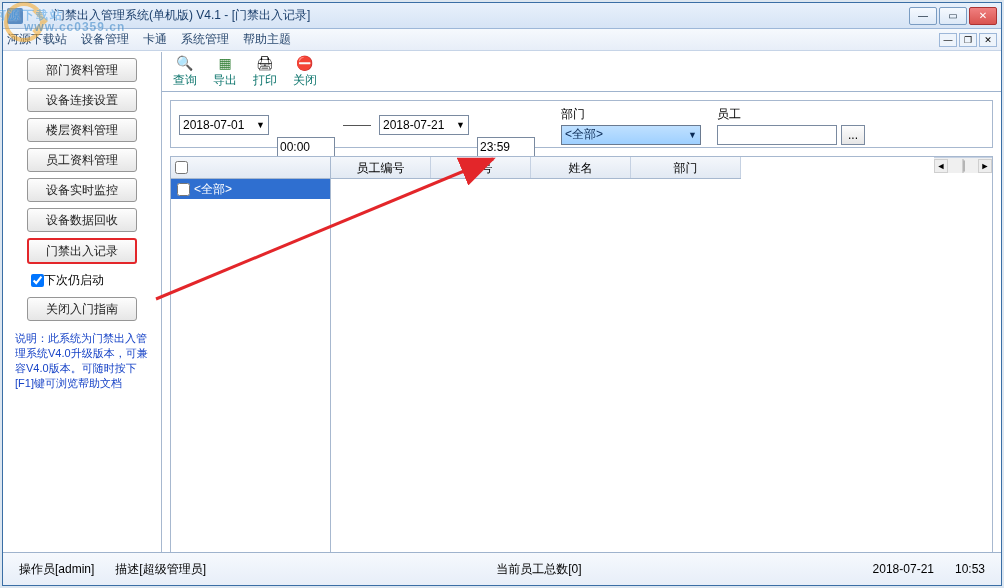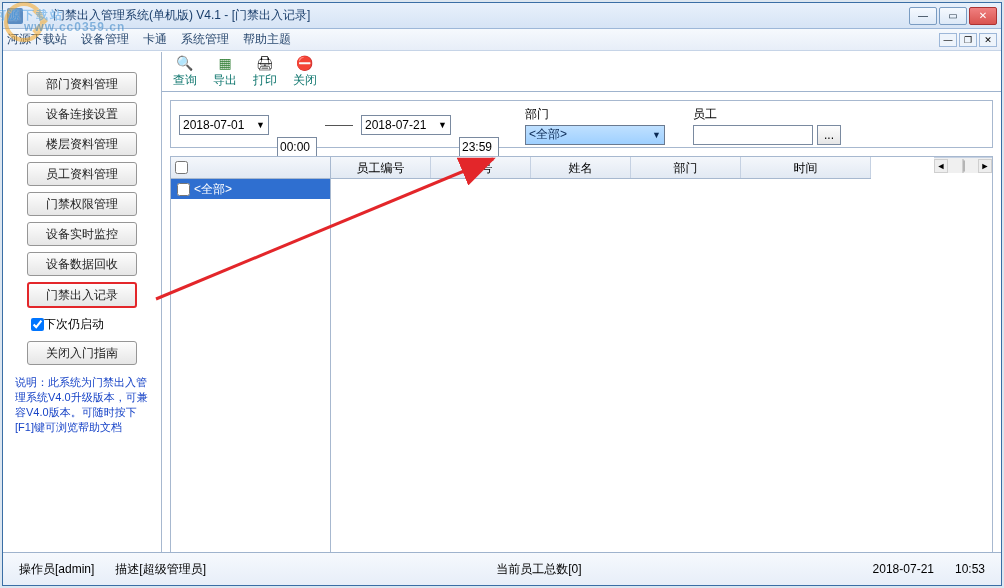--- a/index.html
+++ b/index.html
@@ -17,40 +17,40 @@
 
 .menubar { height: 22px; background: linear-gradient(#f6f9fd,#e7eef8); border-bottom: 1px solid #c6d4e7; display:flex; align-items:center; padding:0 4px; gap: 14px; }
 .menubar span { color:#2b4a70; }
 .mdi-btns { margin-left:auto; display:flex; gap:2px; }
 .mdi-btn { width:18px; height:14px; border:1px solid #9db7d8; background:#eef4fb; font-size:9px; display:flex; align-items:center; justify-content:center; }
 
 
 .content { position:absolute; top:49px; left:0; right:0; bottom:22px; display:flex; }
 
 
-.sidebar { width:159px; background:#fff; border-right:1px solid #a7b8cf; padding:14px 10px; position:relative; }
+.sidebar { width:159px; background:#fff; border-right:1px solid #a7b8cf; padding:0 10px; position:relative; }
 .sidebtn { display:block; width:110px; height:24px; margin:6px auto; background: linear-gradient(#fdfdfd,#e6e6e6); border:1px solid #969696; border-radius:3px; text-align:center; line-height:22px; color:#222; font-size:12px; cursor:pointer; }
 .sidebtn.active { border:2px solid #e3262a; height:26px; line-height:22px; position:relative; z-index:3; }
 .checkrow { margin:8px 0 8px 18px; display:flex; align-items:center; }
 .helptext { color:#1844c7; line-height:15px; padding:4px 2px; font-size:11px; }
 
 
 .main { flex:1; background:#fff; display:flex; flex-direction:column; position:relative; }
 
 
 .toolbar { height:40px; border-bottom:1px solid #9fb3cd; display:flex; align-items:flex-end; padding:2px 8px 2px 8px; gap:10px; background:#fff; }
 .tbitem { display:flex; flex-direction:column; align-items:center; width:30px; cursor:pointer; }
 .tbitem .ic { width:18px; height:18px; display:flex; align-items:center; justify-content:center; font-size:14px; }
 .tbitem .lbl { font-size:12px; color:#0f766e; }
 
 
 .filterrow { height:48px; border:1px solid #a7b8cf; margin:8px; padding:6px 8px 4px 8px; display:flex; align-items:center; gap:8px; position:relative; background:#fff; }
 .datein { width:90px; height:20px; border:1px solid #7a8aa0; background:#fff; padding:0 3px; display:flex; align-items:center; justify-content:space-between; }
 .datein .dd { font-size:9px; }
-.timein { width:40px; height:20px; border:1px solid #7a8aa0; background:#fff; padding:0 2px; display:flex; align-items:center;margin-top:44px; }
+.timein { width:58px; height:20px; border:1px solid #7a8aa0; background:#fff; padding:0 2px; display:flex; align-items:center;margin-top:44px; }
 .dash { width:28px; border-top:1px solid #555; }
 .fld { display:flex; flex-direction:column; gap:2px; }
 .fld label { font-size:12px; }
 .combo { height:20px; border:1px solid #6a7a90; background:linear-gradient(#bfe0ff,#9fd0ff); display:flex; align-items:center; justify-content:space-between; padding:0 3px; color:#0a2a55; }
 .emp { height:20px; border:1px solid #7a8aa0; width:120px; background:#fff; }
 .dotbtn { width:24px; height:20px; border:1px solid #7a8aa0; background:linear-gradient(#fdfdfd,#e6e6e6); display:flex; align-items:center; justify-content:center; }
 
 
 .gridwrap { flex:1; margin:0 8px 8px 8px; border:1px solid #a7b8cf; display:flex; position:relative; background:#fff; }
 .treecol { width:160px; border-right:1px solid #a7b8cf; }
@@ -113,21 +113,20 @@
       <div class="mdi-btn">✕</div>
     </div>
   </div>
 
   <div class="content">
     <div class="sidebar">
       <div class="sidebtn">部门资料管理</div>
       <div class="sidebtn">设备连接设置</div>
       <div class="sidebtn">楼层资料管理</div>
       <div class="sidebtn">员工资料管理</div>
-      <div class="sidebtn">门禁权限管理</div>
       <div class="sidebtn">设备实时监控</div>
       <div class="sidebtn">设备数据回收</div>
       <div class="sidebtn active">门禁出入记录</div>
       <div class="checkrow">
         <input type="checkbox" checked="" style="">
         <span>下次仍启动</span>
       </div>
       <div class="sidebtn">关闭入门指南</div>
       <div class="helptext">说明：此系统为门禁出入管理系统V4.0升级版本，可兼容V4.0版本。可随时按下[F1]键可浏览帮助文档</div>
     </div>
@@ -170,21 +169,21 @@
           </div>
 
         <div class="fld" style="margin-left:18px">
           <label>部门</label>
           <div class="combo" style="width:140px">
             <span>&lt;全部&gt;</span>
             <span style="font-size:9px">▼</span>
           </div>
         </div>
 
-        <div class="fld" style="margin-left:20px">
+        <div class="fld" style="margin-left:8px">
           <label>员工</label>
           <div style="display:flex; gap:4px">
             <div class="emp"></div>
             <div class="dotbtn">...</div>
           </div>
         </div>
       </div>
 
       <div class="gridwrap">
         <div class="treecol">
@@ -195,21 +194,20 @@
             <input type="checkbox" style="">
             <span>&lt;全部&gt;</span>
           </div>
         </div>
         <div class="gridcol">
           <div class="ghdr">
             <div style="width:100px">员工编号</div>
             <div style="width:100px">卡号</div>
             <div style="width:100px">姓名</div>
             <div style="width:110px">部门</div>
-            <div style="width:130px">时间</div>
           </div>
           <div class="gbody"></div>
           <div class="hscroll">
             <div class="arr">◄</div>
             <div class="track">
                 <div class="thumb"></div>
               </div>
             <div class="arr">►</div>
           </div>
         </div>

